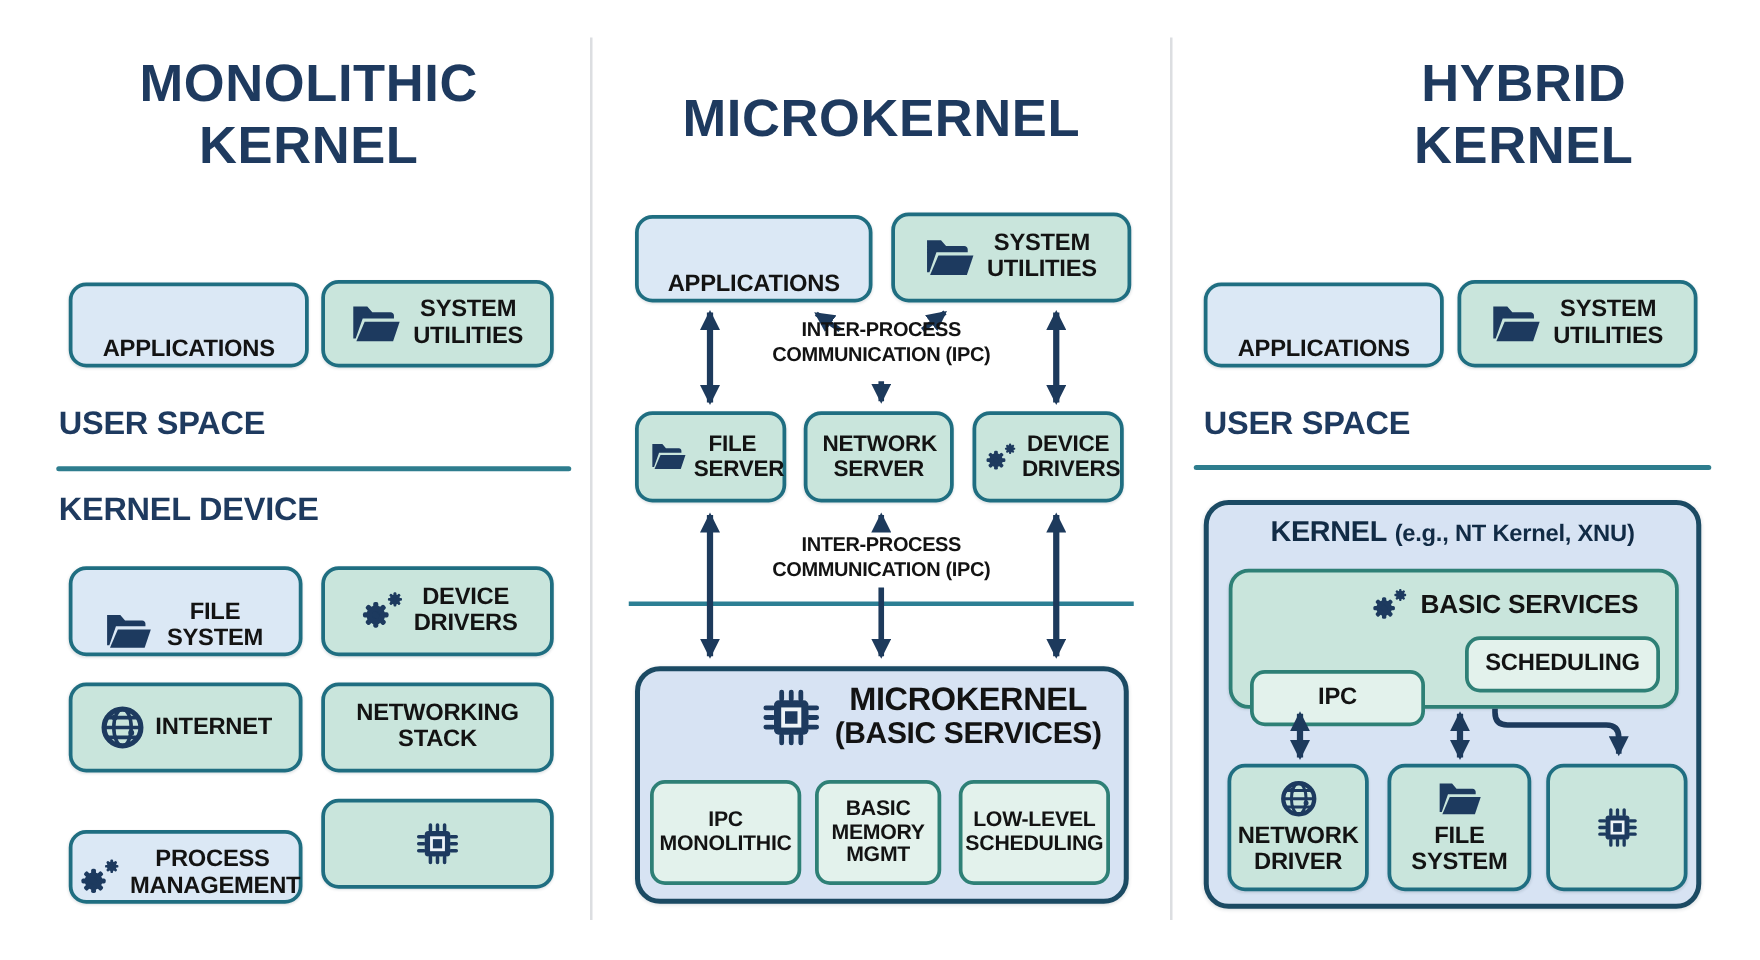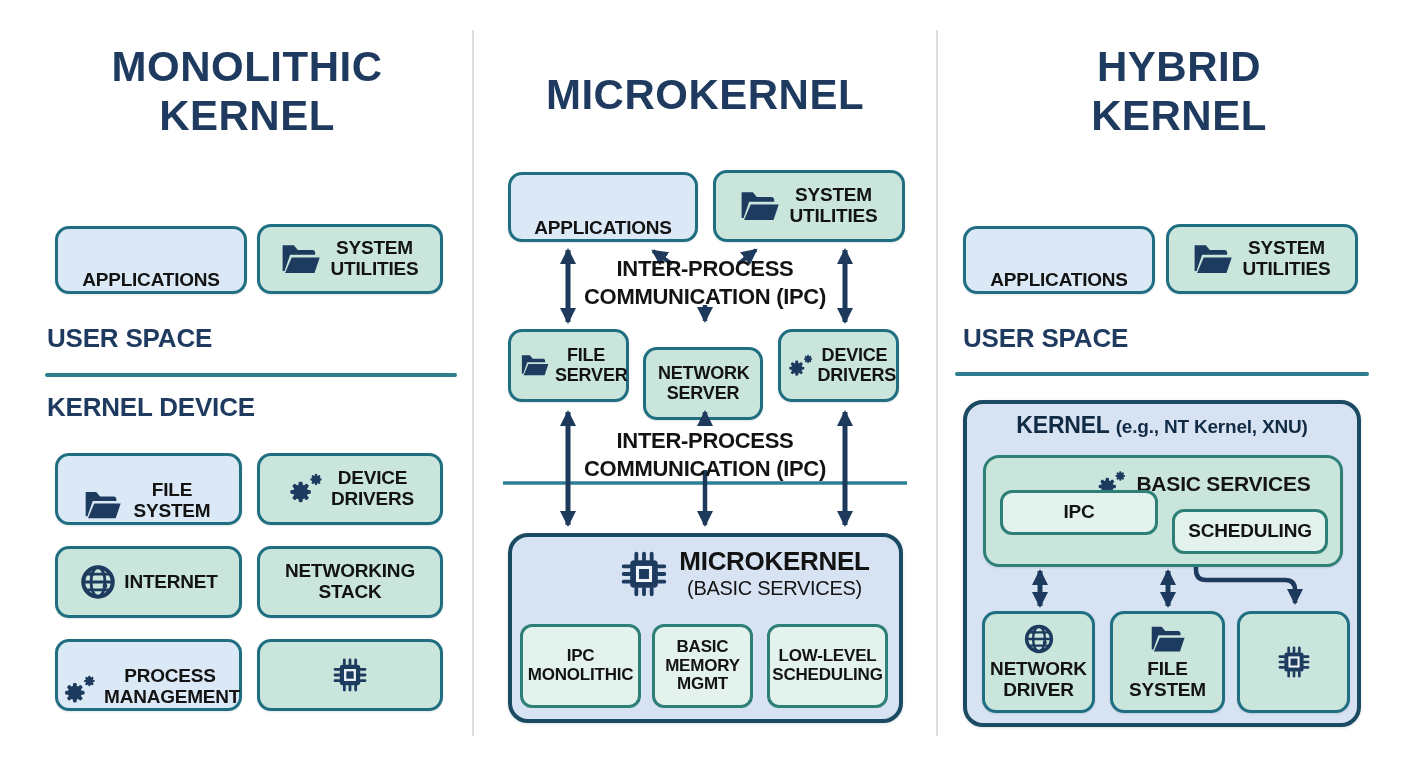--- a/index.html
+++ b/index.html
@@ -28,28 +28,28 @@
   .green { background:var(--green-box-bg,#c9e5dc); }
   .pale  { background:var(--pale-green-bg,#e3f2ec); border-color:var(--sub-border,#2e8076); border-radius:12px; box-shadow:none; }
   .vert  { flex-direction:column; gap:4px; }
   .fs19 { font-size:19px; } .fs18 { font-size:18px; } .fs17 { font-size:17px; }
   .panel {
     position:absolute; background:var(--panel-blue-bg,#d7e3f3);
     border:4px solid var(--dark-border,#1b4a63); border-radius:20px;
     box-shadow:0 1px 3px rgba(20,40,60,.15);
   }
   .ipc-label {
-    position:absolute; font-size:22px; font-weight:700; color:var(--label-text,#131313);
+    position:absolute; font-size:16px; font-weight:700; color:var(--label-text,#131313);
     text-align:center; line-height:1.25; letter-spacing:-.3px;
   }
   .icon { display:inline-flex; flex:0 0 auto; }
   .icon svg { width:100%; height:100%; display:block; }
   .ph { position:absolute; display:flex; align-items:center; justify-content:center; gap:12px; color:var(--label-text,#131313);margin-left:40px; }
   .ph-title { font-size:26px; font-weight:700; letter-spacing:-.3px; line-height:1.05; }
-  .ph-sub   { font-size:20px; font-weight:400; letter-spacing:-.3px; line-height:1.2; }
+  .ph-sub   { font-size:24px; font-weight:700; letter-spacing:-.3px; line-height:1.2; }
   .k-head { position:absolute; text-align:center; color:#112b45; font-weight:700; }
   .k-title { font-size:23px; letter-spacing:-.2px; }
   .k-note  { font-size:19px; margin-left:6px; letter-spacing:-.2px; }
   .bs-head { font-size:21px; font-weight:700; color:var(--label-text,#131313); letter-spacing:-.2px; }
   svg.arrows { position:absolute; overflow:visible; }
   .ln { stroke:var(--arrow,#1d3a5c); fill:none; }
   .ah { fill:var(--arrow,#1d3a5c); }
 </style>
 </head>
 <body>
@@ -125,21 +125,21 @@
         <circle cx="16.4" cy="14.6" r="1.5" fill="#1d3a5f"></circle>
       </svg>
     </span>
   <span>INTERNET</span>
 </div>
 
 <div class="box green fs19" style="left:257px; top:546px; width:186px; height:72px">
   <span style="max-width:140px">NETWORKING STACK</span>
 </div>
 
-<div class="box blue fs19" style="left:55px; top:639px; width:187px; height:72px">
+<div class="box blue fs19" style="left:55px; top:664px; width:187px; height:59px">
   <span class="icon" style="width:36px;height:36px">
       <svg viewBox="0 0 26 26">
         <g transform="translate(10,15) scale(1)">
           <rect x="-1.4" y="-7" width="2.8" height="14" rx="1" transform="rotate(0)" fill="#1d3a5f"></rect>
           <rect x="-1.4" y="-7" width="2.8" height="14" rx="1" transform="rotate(45)" fill="#1d3a5f"></rect>
           <rect x="-1.4" y="-7" width="2.8" height="14" rx="1" transform="rotate(90)" fill="#1d3a5f"></rect>
           <rect x="-1.4" y="-7" width="2.8" height="14" rx="1" transform="rotate(135)" fill="#1d3a5f"></rect>
           <circle r="3.6" fill="none" stroke="#1d3a5f" stroke-width="3"></circle>
         </g>
         <g transform="translate(20.5,6.5) scale(0.55)">
@@ -207,21 +207,21 @@
       <svg viewBox="0 0 24 20">
         <g fill="#1d3a5f">
           <path d="M1.5 1.8 h6.4 l2.3 2.7 h8.3 c0.9 0 1.6 0.7 1.6 1.6 v1.2 H5.8 L2.6 16.5 H1.5 Z"></path>
           <path d="M6.7 8.8 h16 l-3 8.9 H2.9 Z"></path>
         </g>
       </svg>
     </span>
   <span style="max-width:62px">FILE SERVER</span>
 </div>
 
-<div class="box green fs18" style="left:643px; top:347px; width:120px; height:73px">
+<div class="box green fs18" style="left:643px; top:329px; width:120px; height:73px">
   <span style="max-width:90px">NETWORK SERVER</span>
 </div>
 
 <div class="box green fs18" style="left:778px; top:329px; width:121px; height:73px; gap:4px">
   <span class="icon" style="width:28px;height:28px">
       <svg viewBox="0 0 26 26">
         <g transform="translate(10,15) scale(1)">
           <rect x="-1.4" y="-7" width="2.8" height="14" rx="1" transform="rotate(0)" fill="#1d3a5f"></rect>
           <rect x="-1.4" y="-7" width="2.8" height="14" rx="1" transform="rotate(45)" fill="#1d3a5f"></rect>
           <rect x="-1.4" y="-7" width="2.8" height="14" rx="1" transform="rotate(90)" fill="#1d3a5f"></rect>
@@ -279,21 +279,21 @@
 <div class="box pale fs17" style="left:520px; top:624px; width:121px; height:84px">
   <span style="max-width:112px">IPC MONOLITHIC</span>
 </div>
 <div class="box pale fs17" style="left:652px; top:624px; width:101px; height:84px">
   <span style="max-width:80px">BASIC MEMORY MGMT</span>
 </div>
 <div class="box pale fs17" style="left:767px; top:624px; width:121px; height:84px">
   <span style="max-width:112px">LOW-LEVEL SCHEDULING</span>
 </div>
 
-<h1 class="title" style="left:1029px; top:42px; width:300px">HYBRID KERNEL</h1>
+<h1 class="title" style="left:1069px; top:42px; width:300px">HYBRID KERNEL</h1>
 
 <div class="box blue fs19" style="left:963px; top:226px; width:192px; height:68px">
   <span>APPLICATIONS</span>
 </div>
 
 <div class="box green fs19" style="left:1166px; top:224px; width:192px; height:70px">
   <span class="icon" style="width:42px;height:35px">
       <svg viewBox="0 0 24 20">
         <g fill="#1d3a5f">
           <path d="M1.5 1.8 h6.4 l2.3 2.7 h8.3 c0.9 0 1.6 0.7 1.6 1.6 v1.2 H5.8 L2.6 16.5 H1.5 Z"></path>
@@ -331,21 +331,21 @@
           <rect x="-1.4" y="-7" width="2.8" height="14" rx="1" transform="rotate(45)" fill="#1d3a5f"></rect>
           <rect x="-1.4" y="-7" width="2.8" height="14" rx="1" transform="rotate(90)" fill="#1d3a5f"></rect>
           <rect x="-1.4" y="-7" width="2.8" height="14" rx="1" transform="rotate(135)" fill="#1d3a5f"></rect>
           <circle r="3.6" fill="none" stroke="#1d3a5f" stroke-width="3"></circle>
         </g>
       </svg>
     </span>
   <span class="bs-head">BASIC SERVICES</span>
 </div>
 
-<div class="box pale fs19" style="left:1000px; top:490px; width:158px; height:45px">
+<div class="box pale fs19" style="left:1000px; top:536px; width:140px; height:45px">
   <span>IPC</span>
 </div>
 <div class="box pale fs19" style="left:1172px; top:509px; width:156px; height:45px">
   <span>SCHEDULING</span>
 </div>
 
 <svg class="arrows" style="left:960px; top:550px" width="410" height="68" viewBox="0 0 410 68">
   <defs>
     <marker id="mC" markerUnits="userSpaceOnUse" markerWidth="18" markerHeight="16" viewBox="0 0 18 16" refX="14" refY="8" orient="auto-start-reverse">
       <path class="ah" d="M0,0 L16,8 L0,16 Z"></path>

